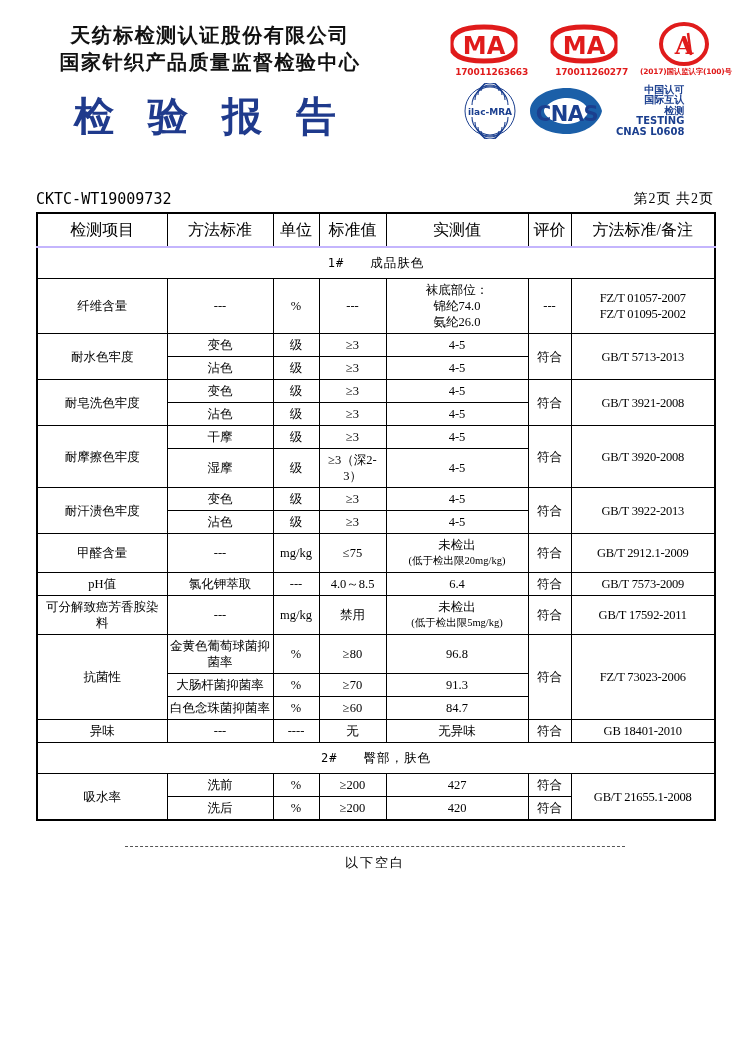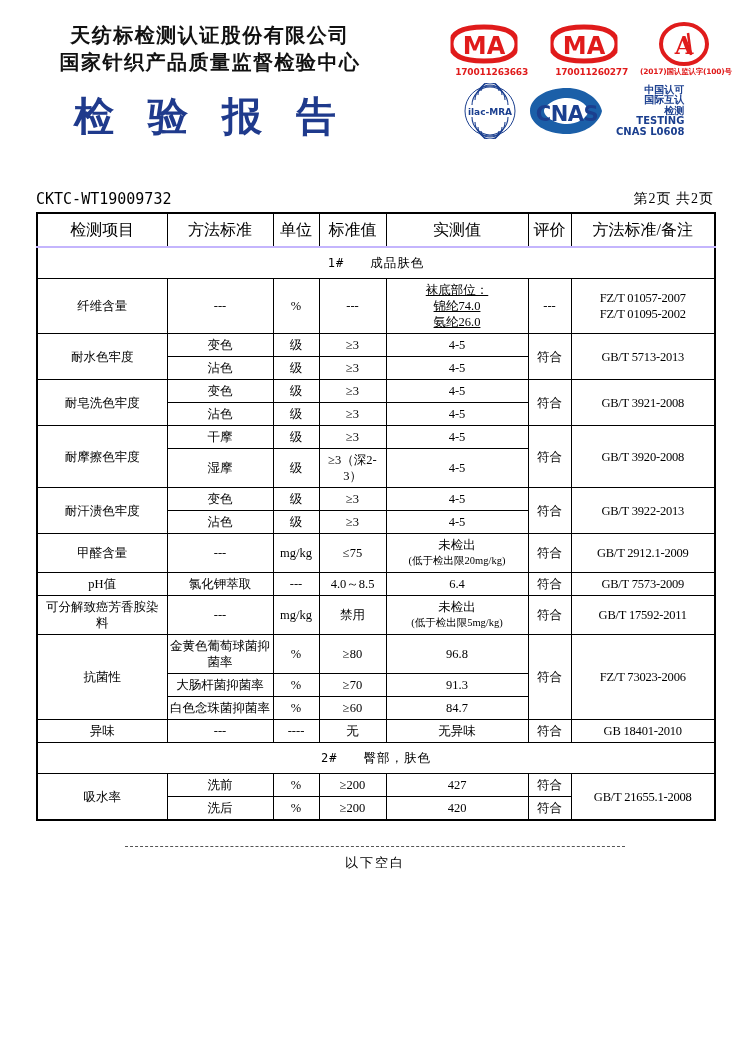--- a/index.html
+++ b/index.html
@@ -189,21 +189,20 @@
     font-size: 11.5px;
   }
   td.std-ref {
     font-family: "DejaVu Sans Mono", monospace;
     font-size: 11.5px;
     letter-spacing: -0.2px;
   }
   td.val-multi {
     font-size: 12.5px;
     line-height: 17px;
-    text-decoration: underline;
   }
   td.small-unit {
     font-family: "DejaVu Sans Mono", monospace;
     font-size: 10px;
   }
   .sub { font-size: 10.5px; }
   .grp-top { border-top: 2px solid #000; }
 
   
   .footer {

